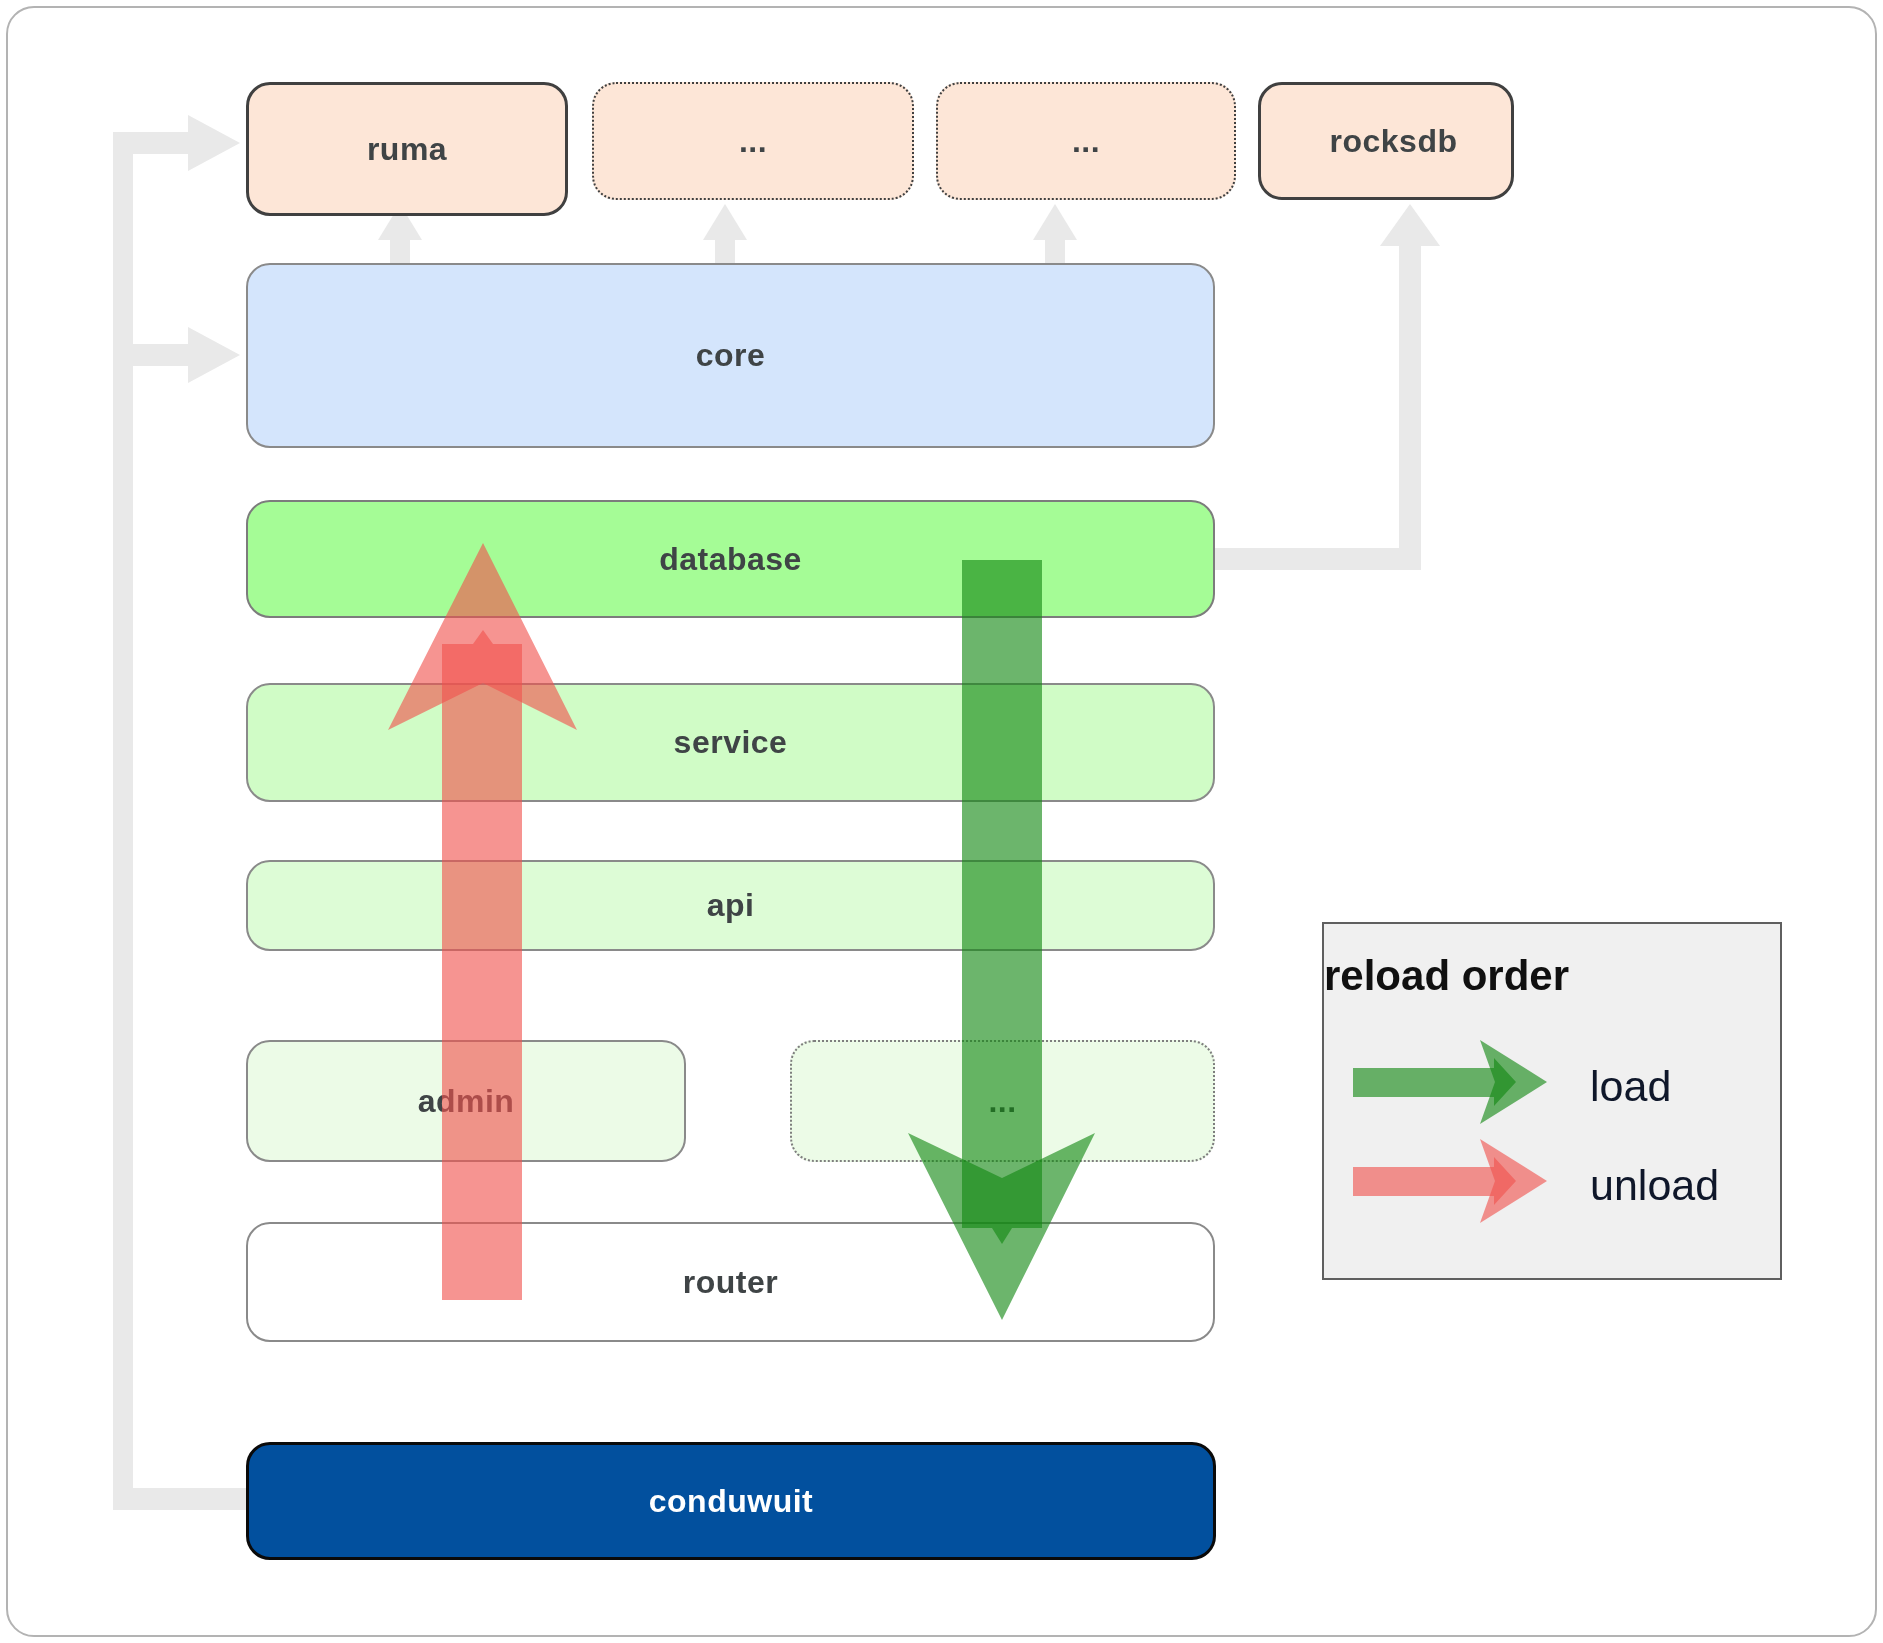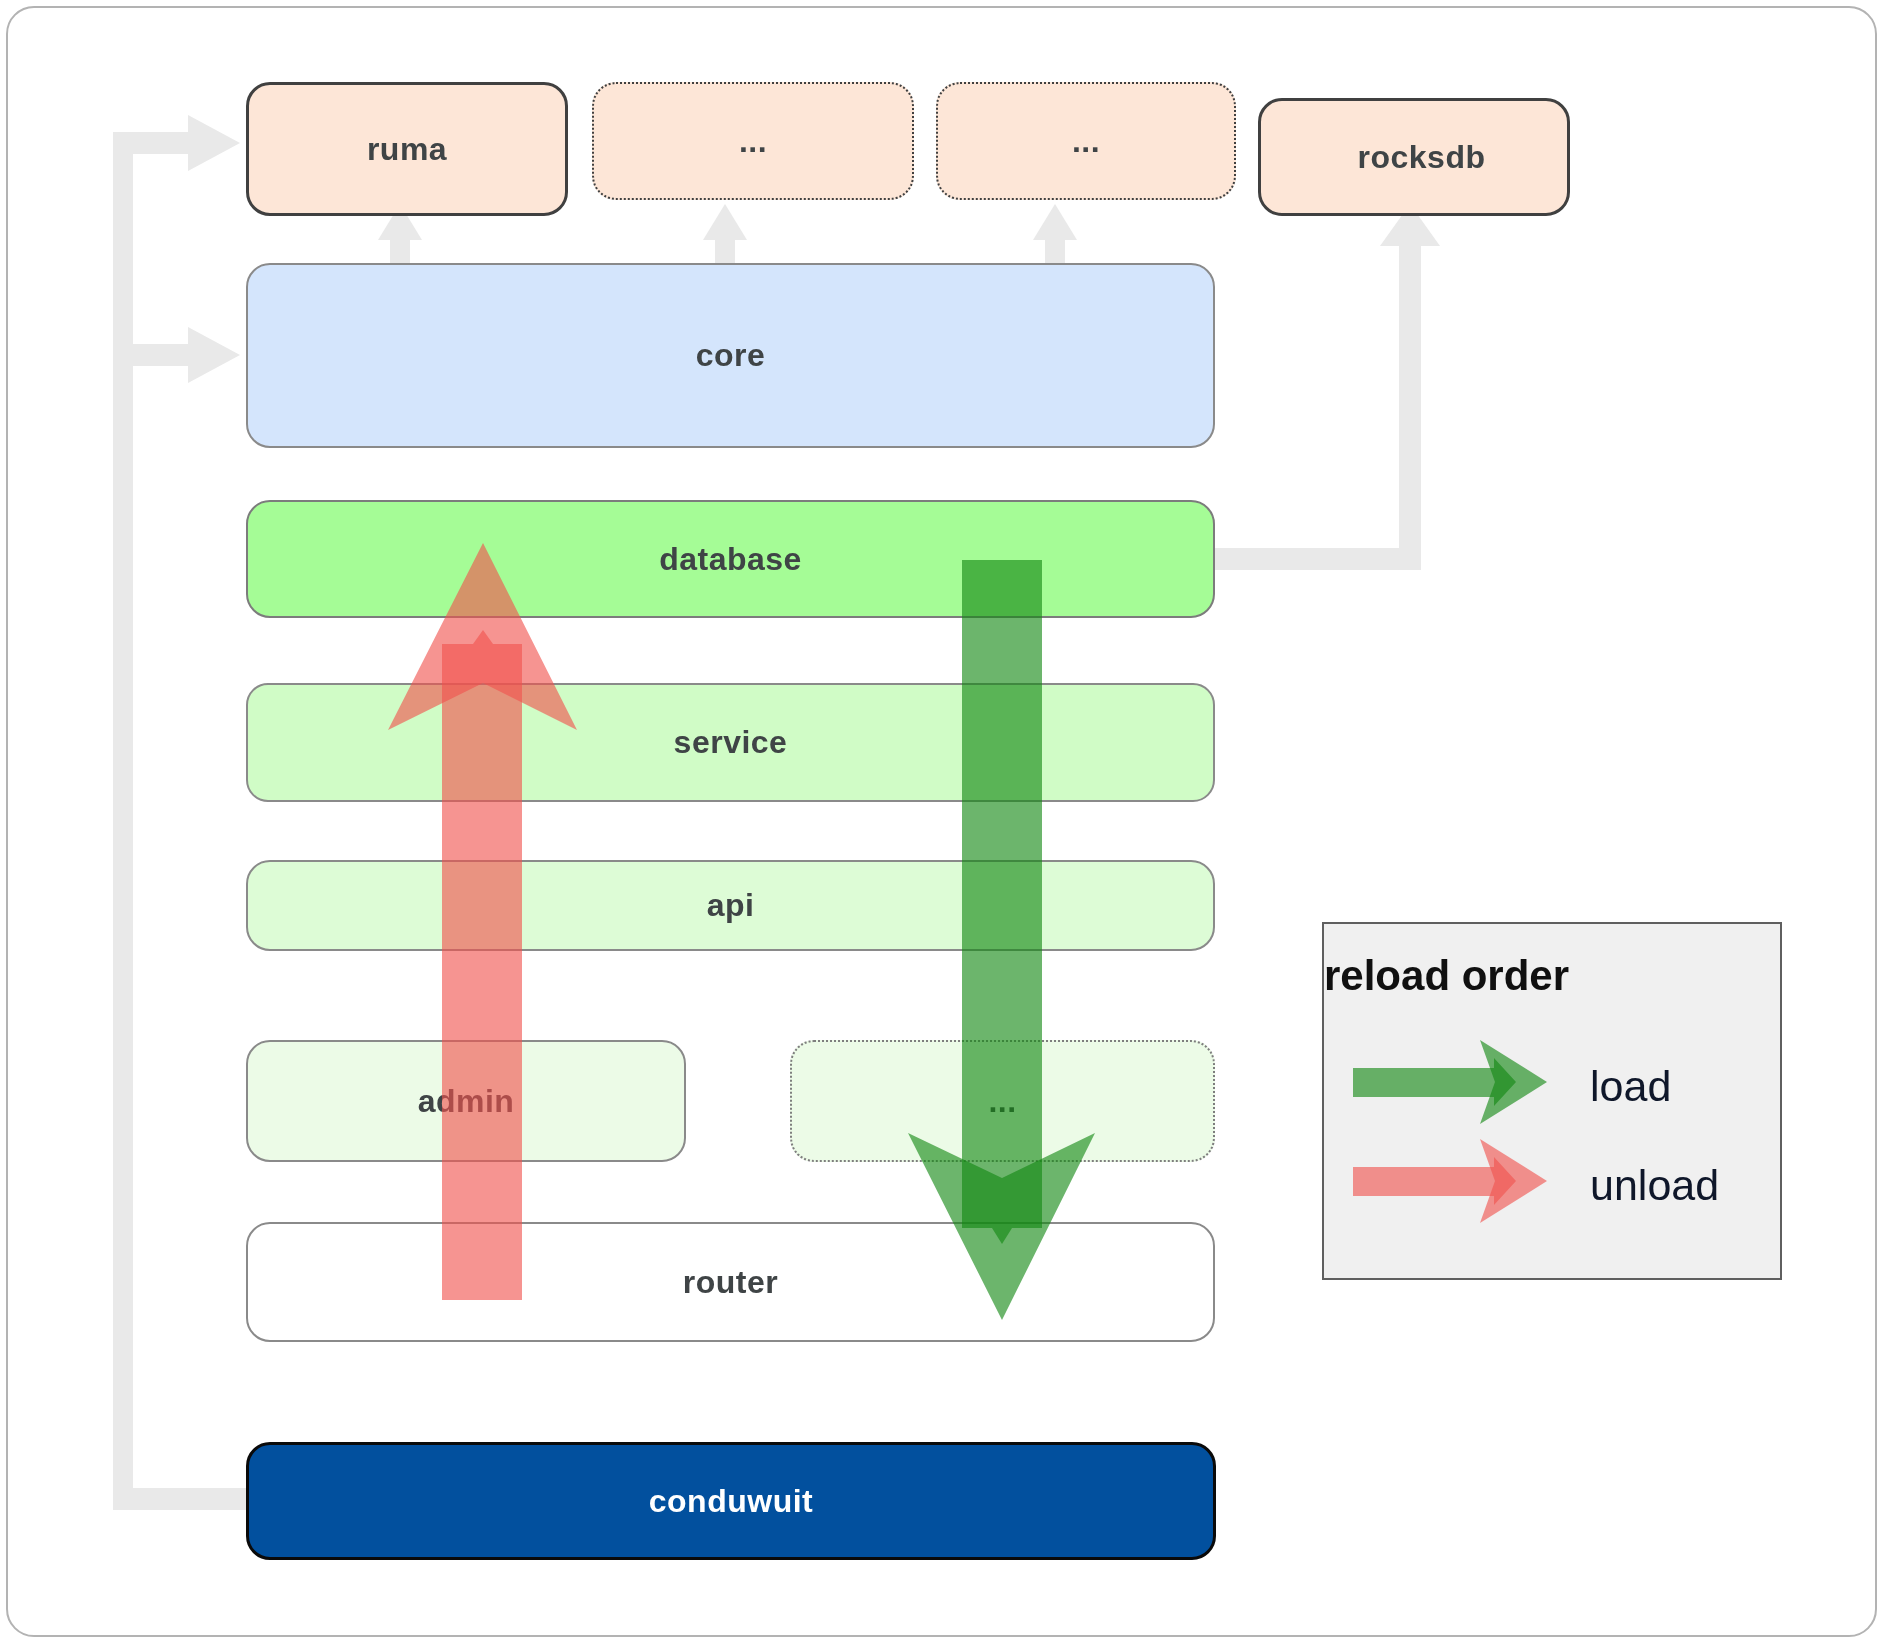--- a/index.html
+++ b/index.html
@@ -15,21 +15,21 @@
   .node{
     position:absolute;display:flex;align-items:center;justify-content:center;
     box-sizing:border-box;border-radius:24px;
     font-size:32px;font-weight:600;color:var(--text-dark);letter-spacing:.5px;
   }
   .peach{background:var(--peach);border:3px solid var(--border-dark);}
   .peach.dotted{border:2px dotted var(--border-dark);}
   .rowbox{border:2px solid var(--border-gray);}
   .core{background:var(--core-blue);}
   .database{background:var(--db-green);border-color:#7c7c7c;}
-  .service{background:var(--service-green);border-radius:22px;}
+  .service{background:var(--service-green);}
   .api{background:var(--api-green);}
   .adminbox{background:var(--admin-green);}
   .dots3{background:var(--admin-green);border:2px dotted #7e7e7e;}
   .router{background:#ffffff;}
   .conduwuit{
     background:var(--conduwuit-blue);border:3px solid #0a0a0a;color:#ffffff;
   }
   #legend{
     position:absolute;left:1322px;top:922px;width:460px;height:358px;
     background:var(--legend-bg);border:2px solid var(--legend-border);box-sizing:border-box;
@@ -76,21 +76,21 @@
 
   <div class="node peach" style="left:246px;top:82px;width:322px;height:134px;">
     <span>ruma</span>
   </div>
   <div class="node peach dotted" style="left:592px;top:82px;width:322px;height:118px;">
     <span>...</span>
   </div>
   <div class="node peach dotted" style="left:936px;top:82px;width:300px;height:118px;">
     <span>...</span>
   </div>
-  <div class="node peach" style="left:1258px;top:98px;width:312px;height:118px;padding-left:15px;">
+  <div class="node peach" style="left:1258px;top:82px;width:256px;height:118px;padding-left:15px;">
     <span>rocksdb</span>
   </div>
 
   <div class="node rowbox core" style="left:246px;top:263px;width:969px;height:185px;">
     <span>core</span>
   </div>
 
   <div class="node rowbox database" style="left:246px;top:500px;width:969px;height:118px;">
     <span>database</span>
   </div>

